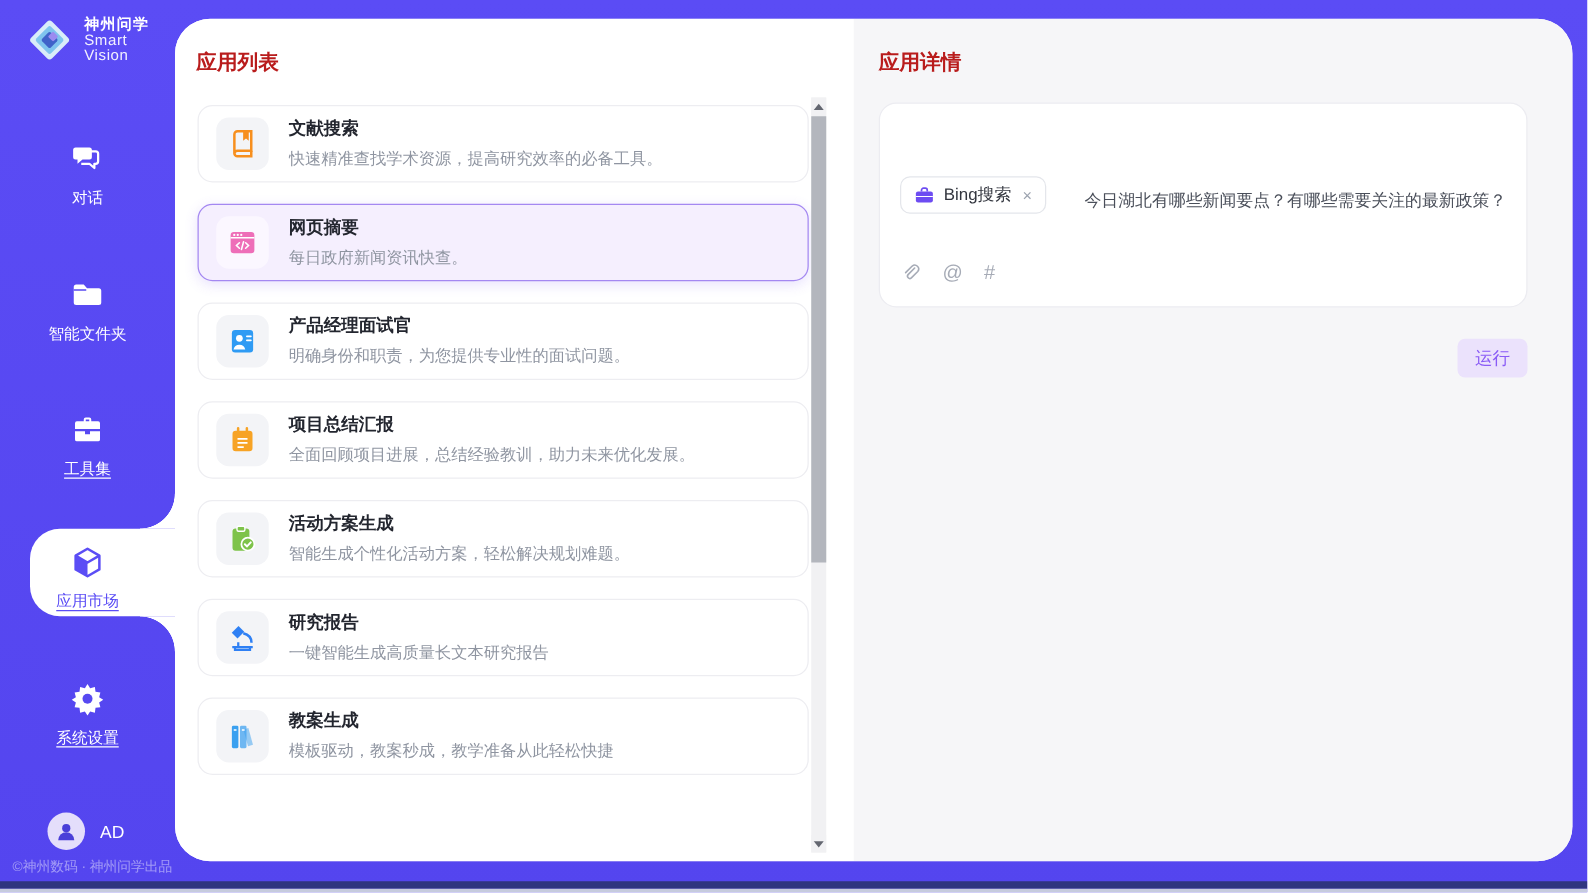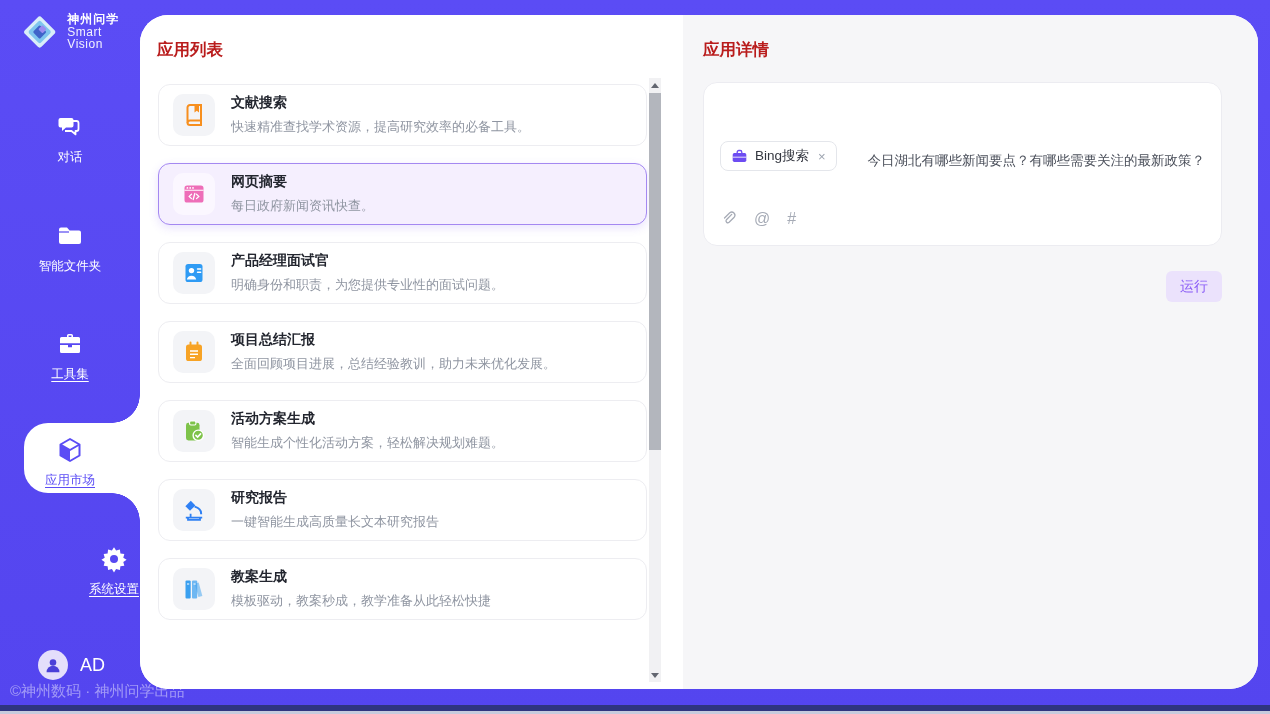--- a/index.html
+++ b/index.html
@@ -30,22 +30,22 @@
   .active-tab::after  { content:""; position:absolute; right:0; bottom:-28px; width:28px; height:28px;
                 background:radial-gradient(circle at 0 100%, rgba(0,0,0,0) 27.5px, #fff 28px); }
   .nav-item.active { color:#5b4df5; z-index:2; }
   .nav-item.active .nico svg { color:#5b4df5; }
   .nav-item.active .nav-label { color:#5b4df5; }
 
   .user-row { position:absolute; left:38px; bottom:34px; display:flex; align-items:center; gap:12px; }
   .avatar { width:30px; height:30px; border-radius:50%; background:#e4defb; display:flex;
             align-items:center; justify-content:center; overflow:hidden; }
   .avatar svg { width:20px; height:20px; }
-  .user-name { color:#fff; font-size:18px; }
-  .side-footer { position:absolute; left:10px; bottom:13px; color:rgba(255,255,255,.45); font-size:15px; white-space:nowrap; }
+  .user-name { color:#fff; font-size:14px; }
+  .side-footer { position:absolute; left:10px; bottom:13px; color:rgba(255,255,255,.45); font-size:11px; white-space:nowrap; }
 
   
   .content { position:absolute; left:140px; top:15px; width:1118px; height:674px;
              border-radius:28px; overflow:hidden; display:flex; background:#fff; }
 
   
   .list-panel { position:relative; width:543px; height:100%; background:#fff; }
   .panel-title { position:absolute; left:17px; top:24px; font-size:16.5px; font-weight:bold; color:#b91c1c; }
   .app-list { position:absolute; left:18px; top:69px; width:489px; }
   .app-item { position:relative; height:62px; margin-bottom:17px; background:#fff;
@@ -127,21 +127,21 @@
             </svg></span><span class="nav-label">智能文件夹</span></div>
         <div class="nav-item" style="top: 330px;"><span class="nico"><svg viewBox="0 0 28 28">
               <path d="M11 7V5.6A1.6 1.6 0 0 1 12.6 4h2.8A1.6 1.6 0 0 1 17 5.6V7h5.5A1.5 1.5 0 0 1 24 8.5v4.7H4V8.5A1.5 1.5 0 0 1 5.5 7H11zm1.6-1.4V7h2.8V5.6z" fill="currentColor"></path>
               <path d="M4 15h8v2.3h4V15h8v6.5A1.5 1.5 0 0 1 22.5 23h-17A1.5 1.5 0 0 1 4 21.5z" fill="currentColor"></path>
             </svg></span><span class="nav-label u">工具集</span></div>
         <div class="nav-item active" style="top: 436px;"><span class="nico"><svg viewBox="0 0 28 28">
               <path d="M14 3l9.5 5.5v11L14 25l-9.5-5.5v-11z" fill="none" stroke="currentColor" stroke-width="2" stroke-linejoin="round"></path>
               <path d="M4.5 8.5L14 14l9.5-5.5" fill="none" stroke="currentColor" stroke-width="2" stroke-linejoin="round"></path>
               <path d="M4.5 8.5L14 14v11l-9.5-5.5z" fill="currentColor"></path>
             </svg></span><span class="nav-label u">应用市场</span></div>
-        <div class="nav-item" style="top: 545px; margin-left: 44px;"><span class="nico"><svg viewBox="0 0 28 28">
+        <div class="nav-item" style="top: 545px;"><span class="nico"><svg viewBox="0 0 28 28">
               <path d="M14 2.2l2.1 3.3 3.8-1 .5 3.9 3.9.5-1 3.8 3.3 2.1-3.3 2.1 1 3.8-3.9.5-.5 3.9-3.8-1-2.1 3.3-2.1-3.3-3.8 1-.5-3.9-3.9-.5 1-3.8-3.3-2.1 3.3-2.1-1-3.8 3.9-.5.5-3.9 3.8 1z" fill="currentColor"></path>
               <circle cx="14" cy="14" r="4" fill="#5749f1"></circle>
             </svg></span><span class="nav-label u">系统设置</span></div>
       </div>
 
     <div class="user-row">
       <div class="avatar">
         <svg viewBox="0 0 28 28">
           <circle cx="14" cy="10.5" r="4.6" fill="#4a3fd8"></circle>
           <path d="M5 24a9 9 0 0 1 18 0z" fill="#4a3fd8"></path>

